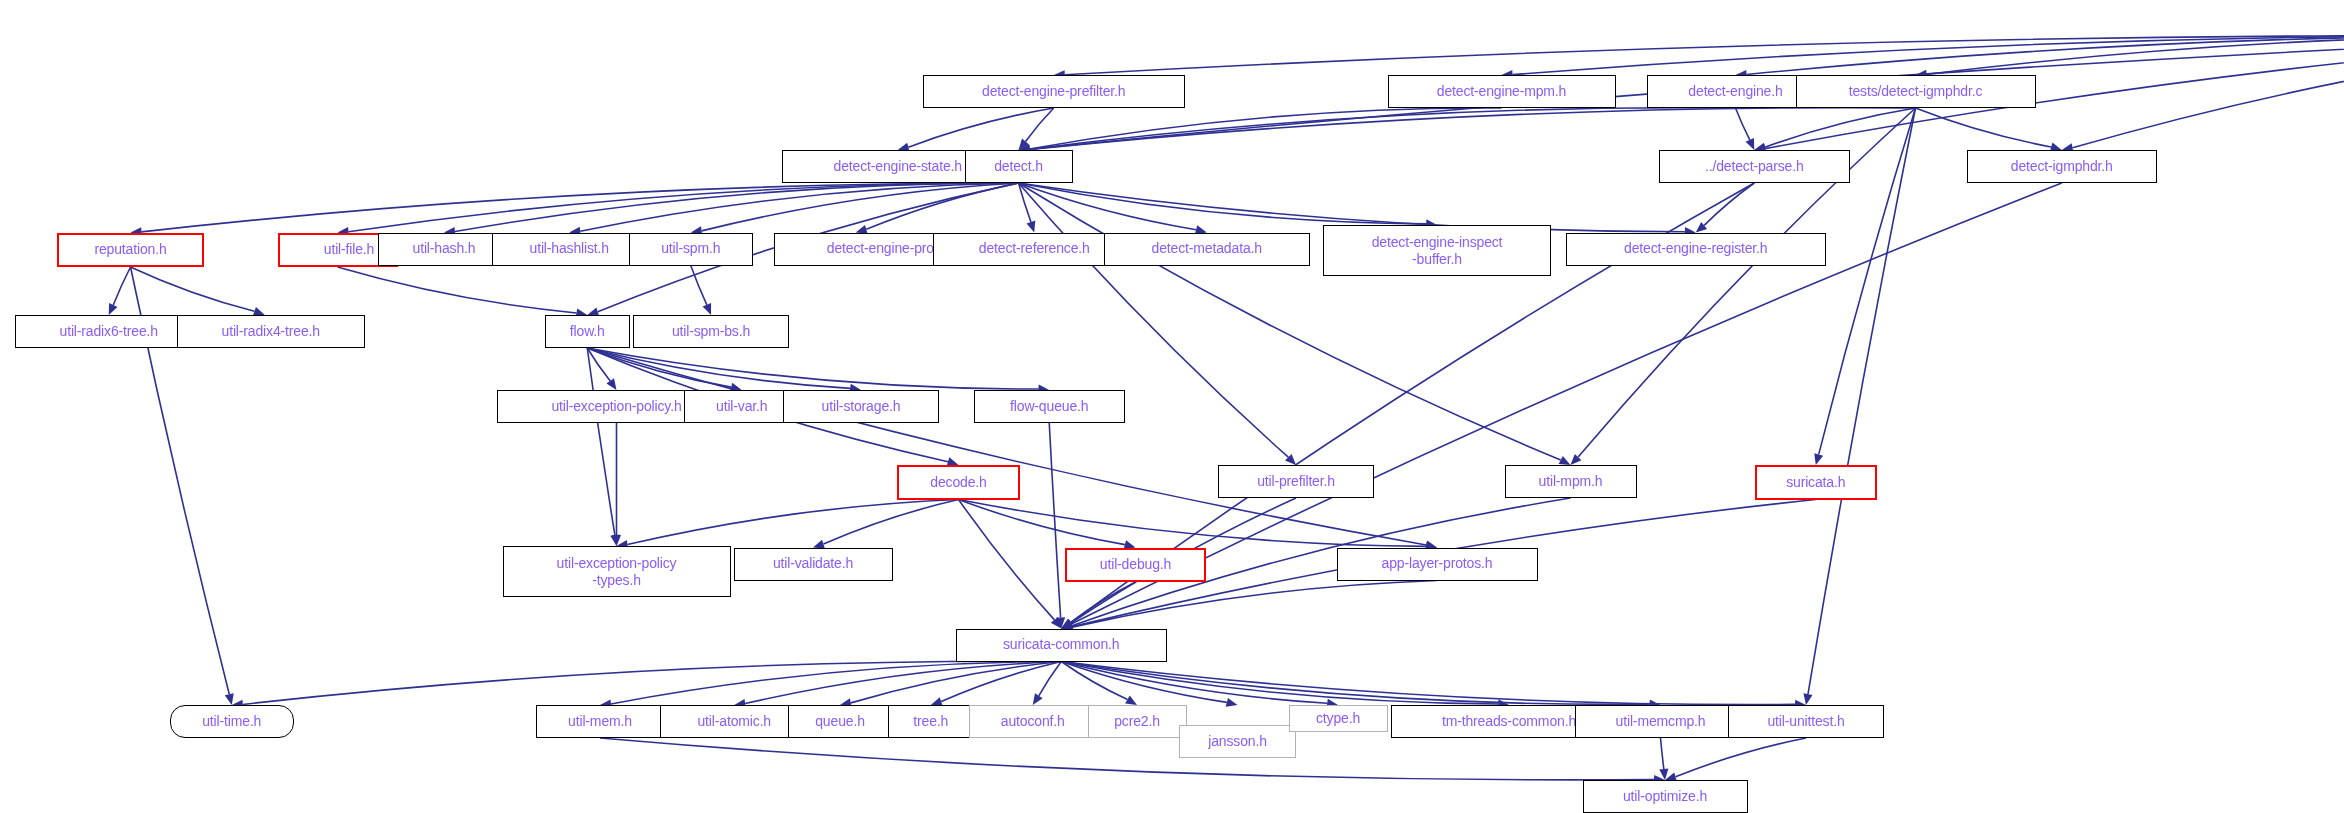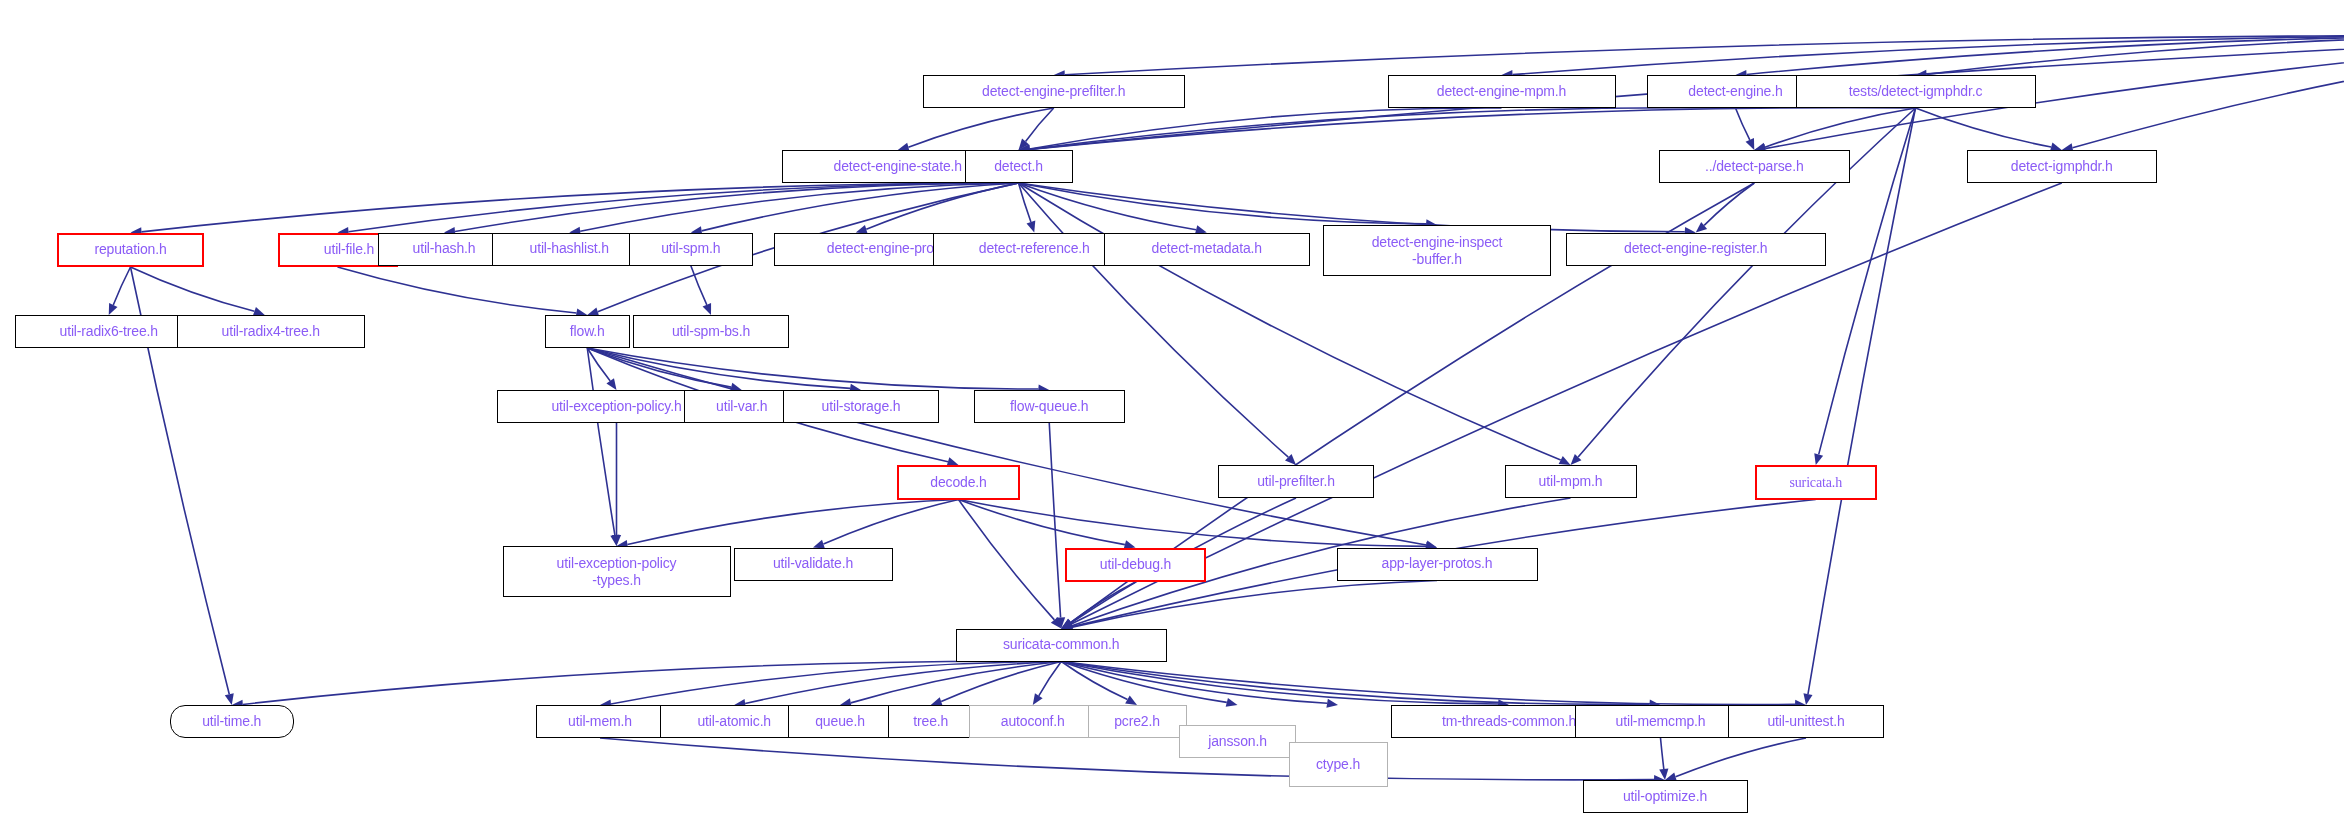--- a/index.html
+++ b/index.html
@@ -238,34 +238,34 @@
       <div class="node" style="left: 171px; top: 315px; width: 187.5px; height: 33px; margin-left: 6px;">util-radix4-tree.h</div>
       <div class="node" style="left: 544.5px; top: 315px; width: 85.5px; height: 33px; text-align: right;">flow.h</div>
       <div class="node" style="left: 633px; top: 315px; width: 156px; height: 33px;">util-spm-bs.h</div>
       <div class="node" style="left: 496.5px; top: 390px; width: 240px; height: 33px;">util-exception-policy.h</div>
       <div class="node" style="left: 684px; top: 390px; width: 115.5px; height: 33px;">util-var.h</div>
       <div class="node" style="left: 783px; top: 390px; width: 156px; height: 33px;">util-storage.h</div>
       <div class="node" style="left: 973.5px; top: 390px; width: 151.5px; height: 33px;">flow-queue.h</div>
       <div class="node red" style="left: 897px; top: 465px; width: 123px; height: 34.5px;">decode.h</div>
       <div class="node" style="left: 1218px; top: 465px; width: 156px; height: 33px;">util-prefilter.h</div>
       <div class="node" style="left: 1504.5px; top: 465px; width: 132px; height: 33px;">util-mpm.h</div>
-      <div class="node red" style="left: 1755px; top: 465px; width: 121.5px; height: 34.5px; font-family: Liberation Serif, serif;">suricata.h</div>
+      <div class="node red" style="left: 1755px; top: 465px; width: 121.5px; height: 34.5px;">suricata.h</div>
       <div class="node two-line" style="left: 502.5px; top: 546px; width: 228px; height: 51px;">util-exception-policy
 -types.h</div>
       <div class="node" style="left: 733.5px; top: 547.5px; width: 159px; height: 33px;">util-validate.h</div>
       <div class="node red" style="left: 1065px; top: 547.5px; width: 141px; height: 34.5px;">util-debug.h</div>
       <div class="node" style="left: 1336.5px; top: 547.5px; width: 201px; height: 33px;">app-layer-protos.h</div>
       <div class="node" style="left: 955.5px; top: 628.5px; width: 211.5px; height: 33px;">suricata-common.h</div>
       <div class="node" style="left: 169.5px; top: 705px; width: 124.5px; height: 33px; border-radius: 15px;">util-time.h</div>
       <div class="node" style="left: 535.5px; top: 705px; width: 129px; height: 33px;">util-mem.h</div>
       <div class="node" style="left: 660px; top: 705px; width: 148.5px; height: 33px;">util-atomic.h</div>
       <div class="node" style="left: 787.5px; top: 705px; width: 105px; height: 33px;">queue.h</div>
       <div class="node" style="left: 888px; top: 705px; width: 85.5px; height: 33px;">tree.h</div>
       <div class="node gray" style="left: 969px; top: 705px; width: 127.5px; height: 33px;">autoconf.h</div>
       <div class="node gray" style="left: 1087.5px; top: 705px; width: 99px; height: 33px;">pcre2.h</div>
       <div class="node gray" style="left: 1179px; top: 705px; width: 117px; height: 33px; margin-top: 20px;">jansson.h</div>
-      <div class="node gray" style="left: 1288.5px; top: 705px; width: 99px; height: 45px; margin-top: 37px;">ctype.h</div>
+      <div class="node gray" style="left: 1288.5px; top: 705px; width: 99px; height: 27px;">ctype.h</div>
       <div class="node" style="left: 1390.5px; top: 705px; width: 237px; height: 33px;">tm-threads-common.h</div>
       <div class="node" style="left: 1575px; top: 705px; width: 171px; height: 33px;">util-memcmp.h</div>
       <div class="node" style="left: 1728px; top: 705px; width: 156px; height: 33px;">util-unittest.h</div>
       <div class="node" style="left: 1582.5px; top: 780px; width: 165px; height: 33px;">util-optimize.h</div>
     </div>
 </div>
 
 </body></html>

